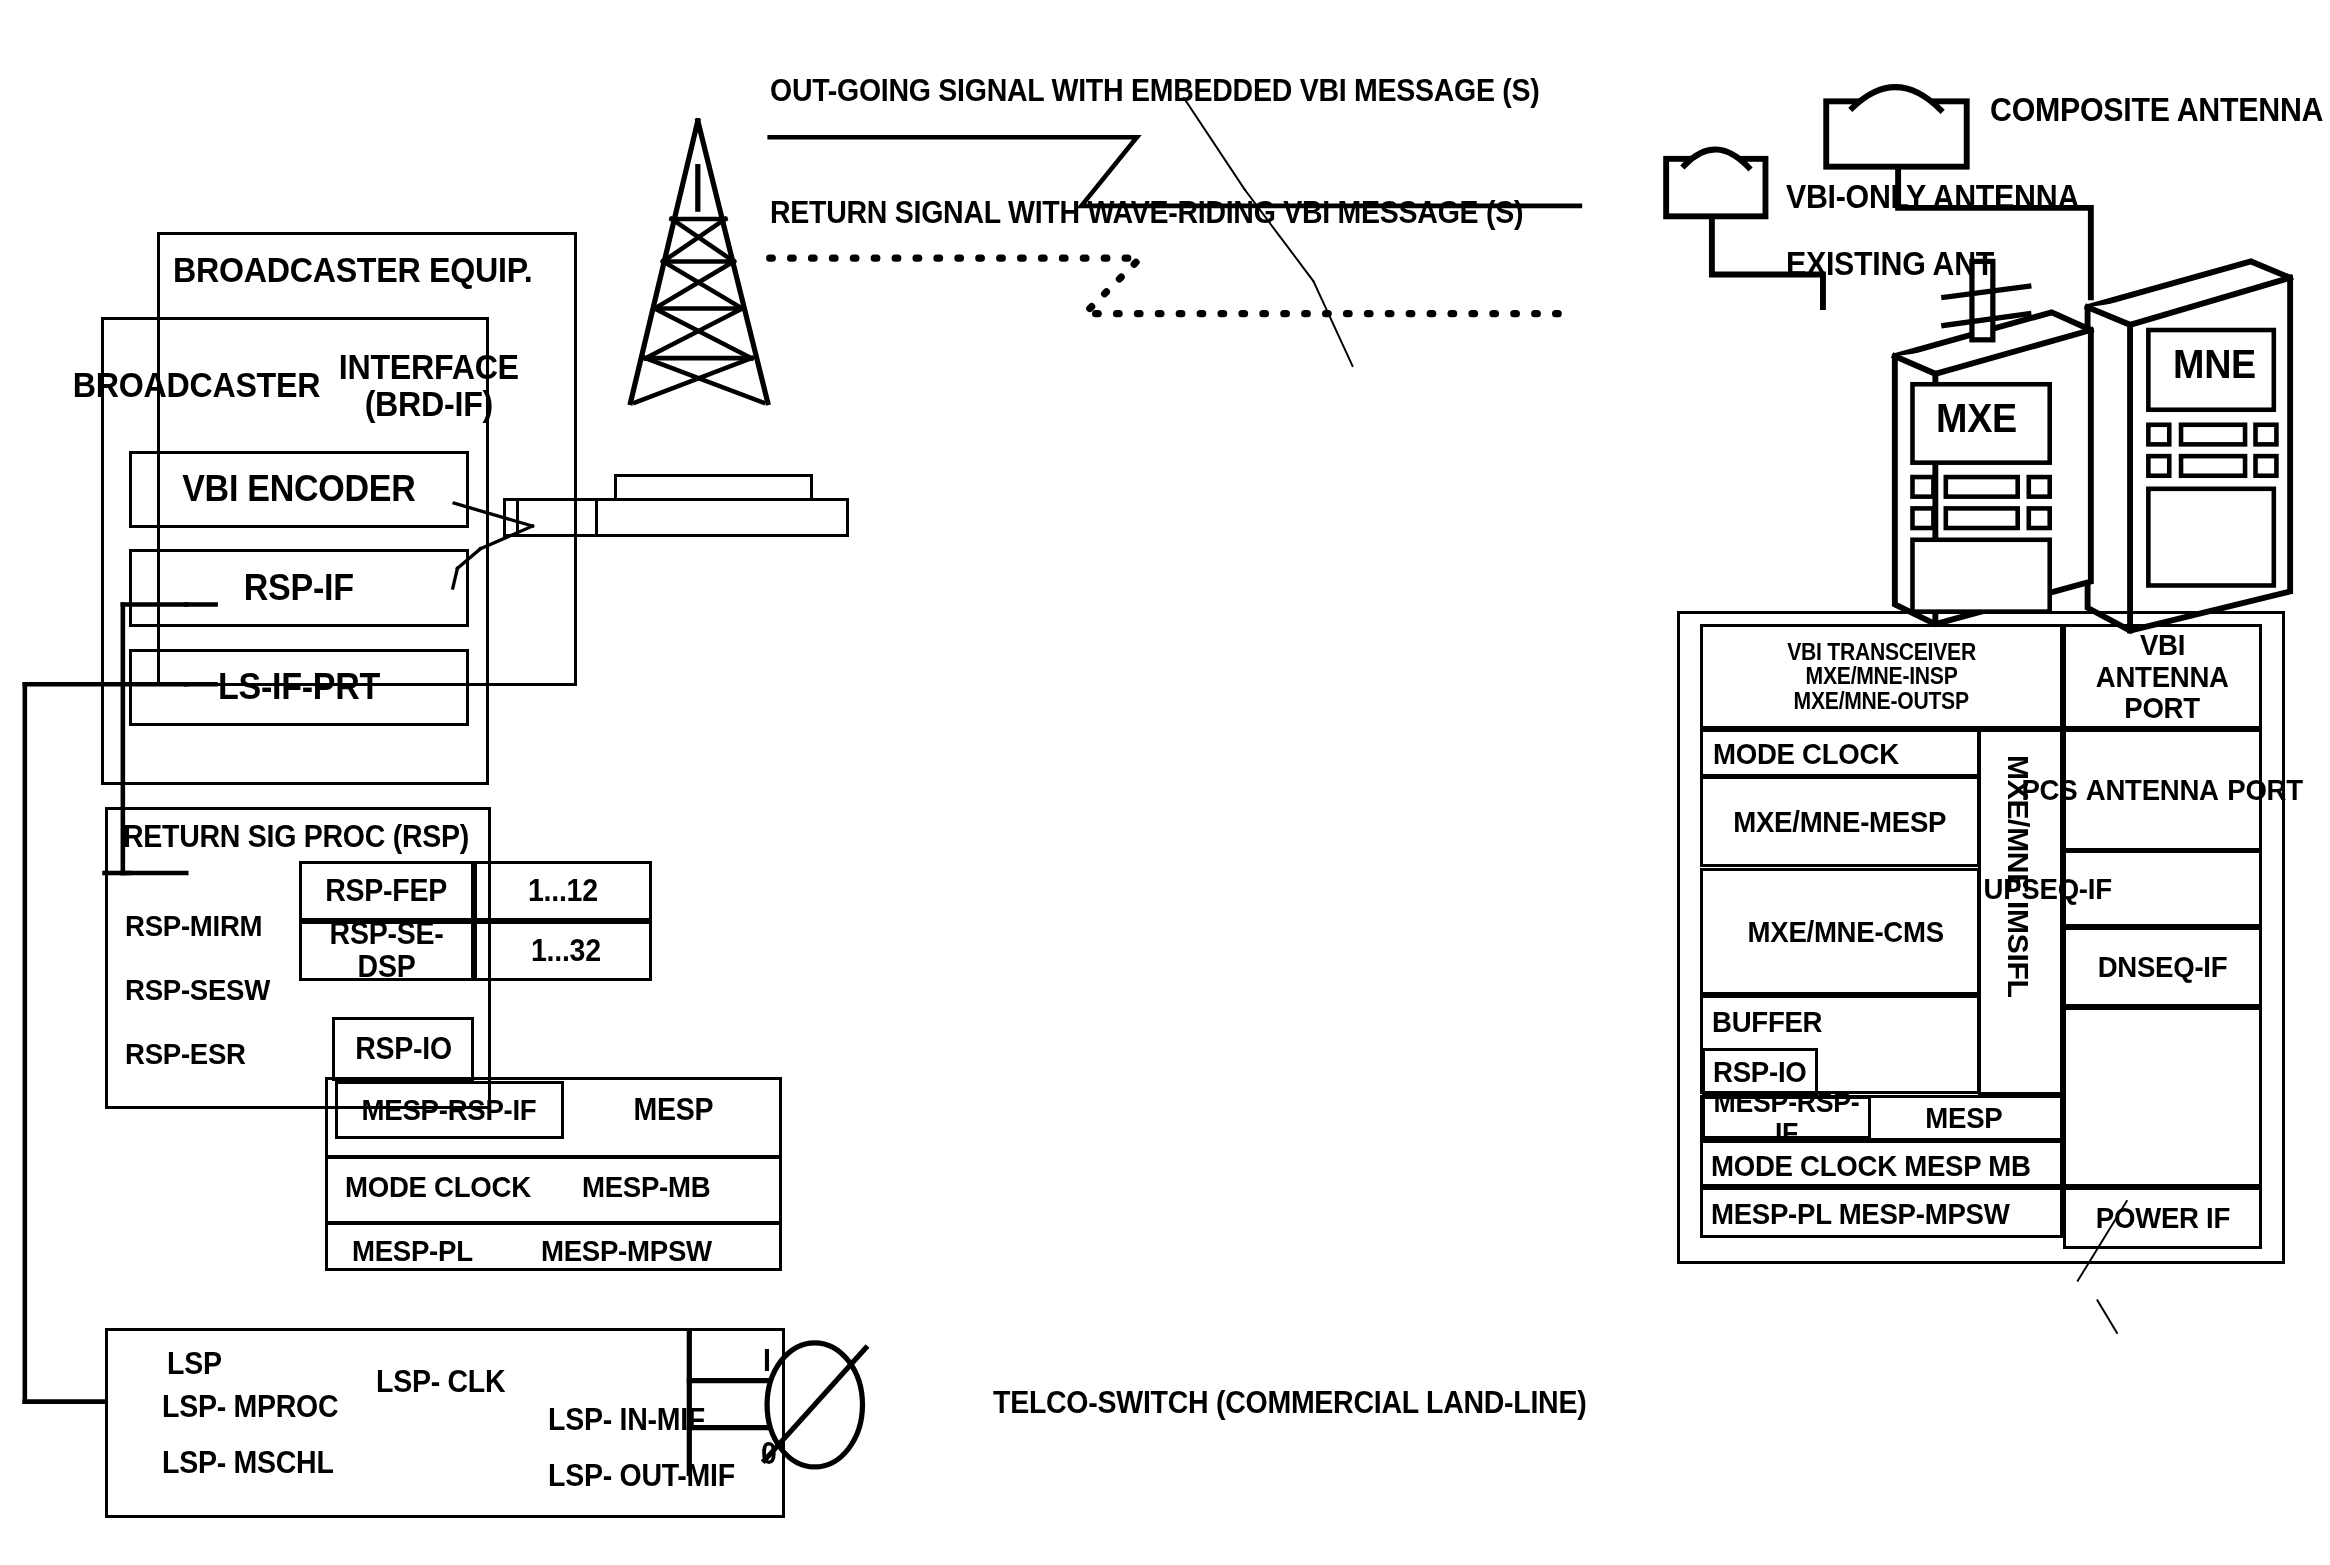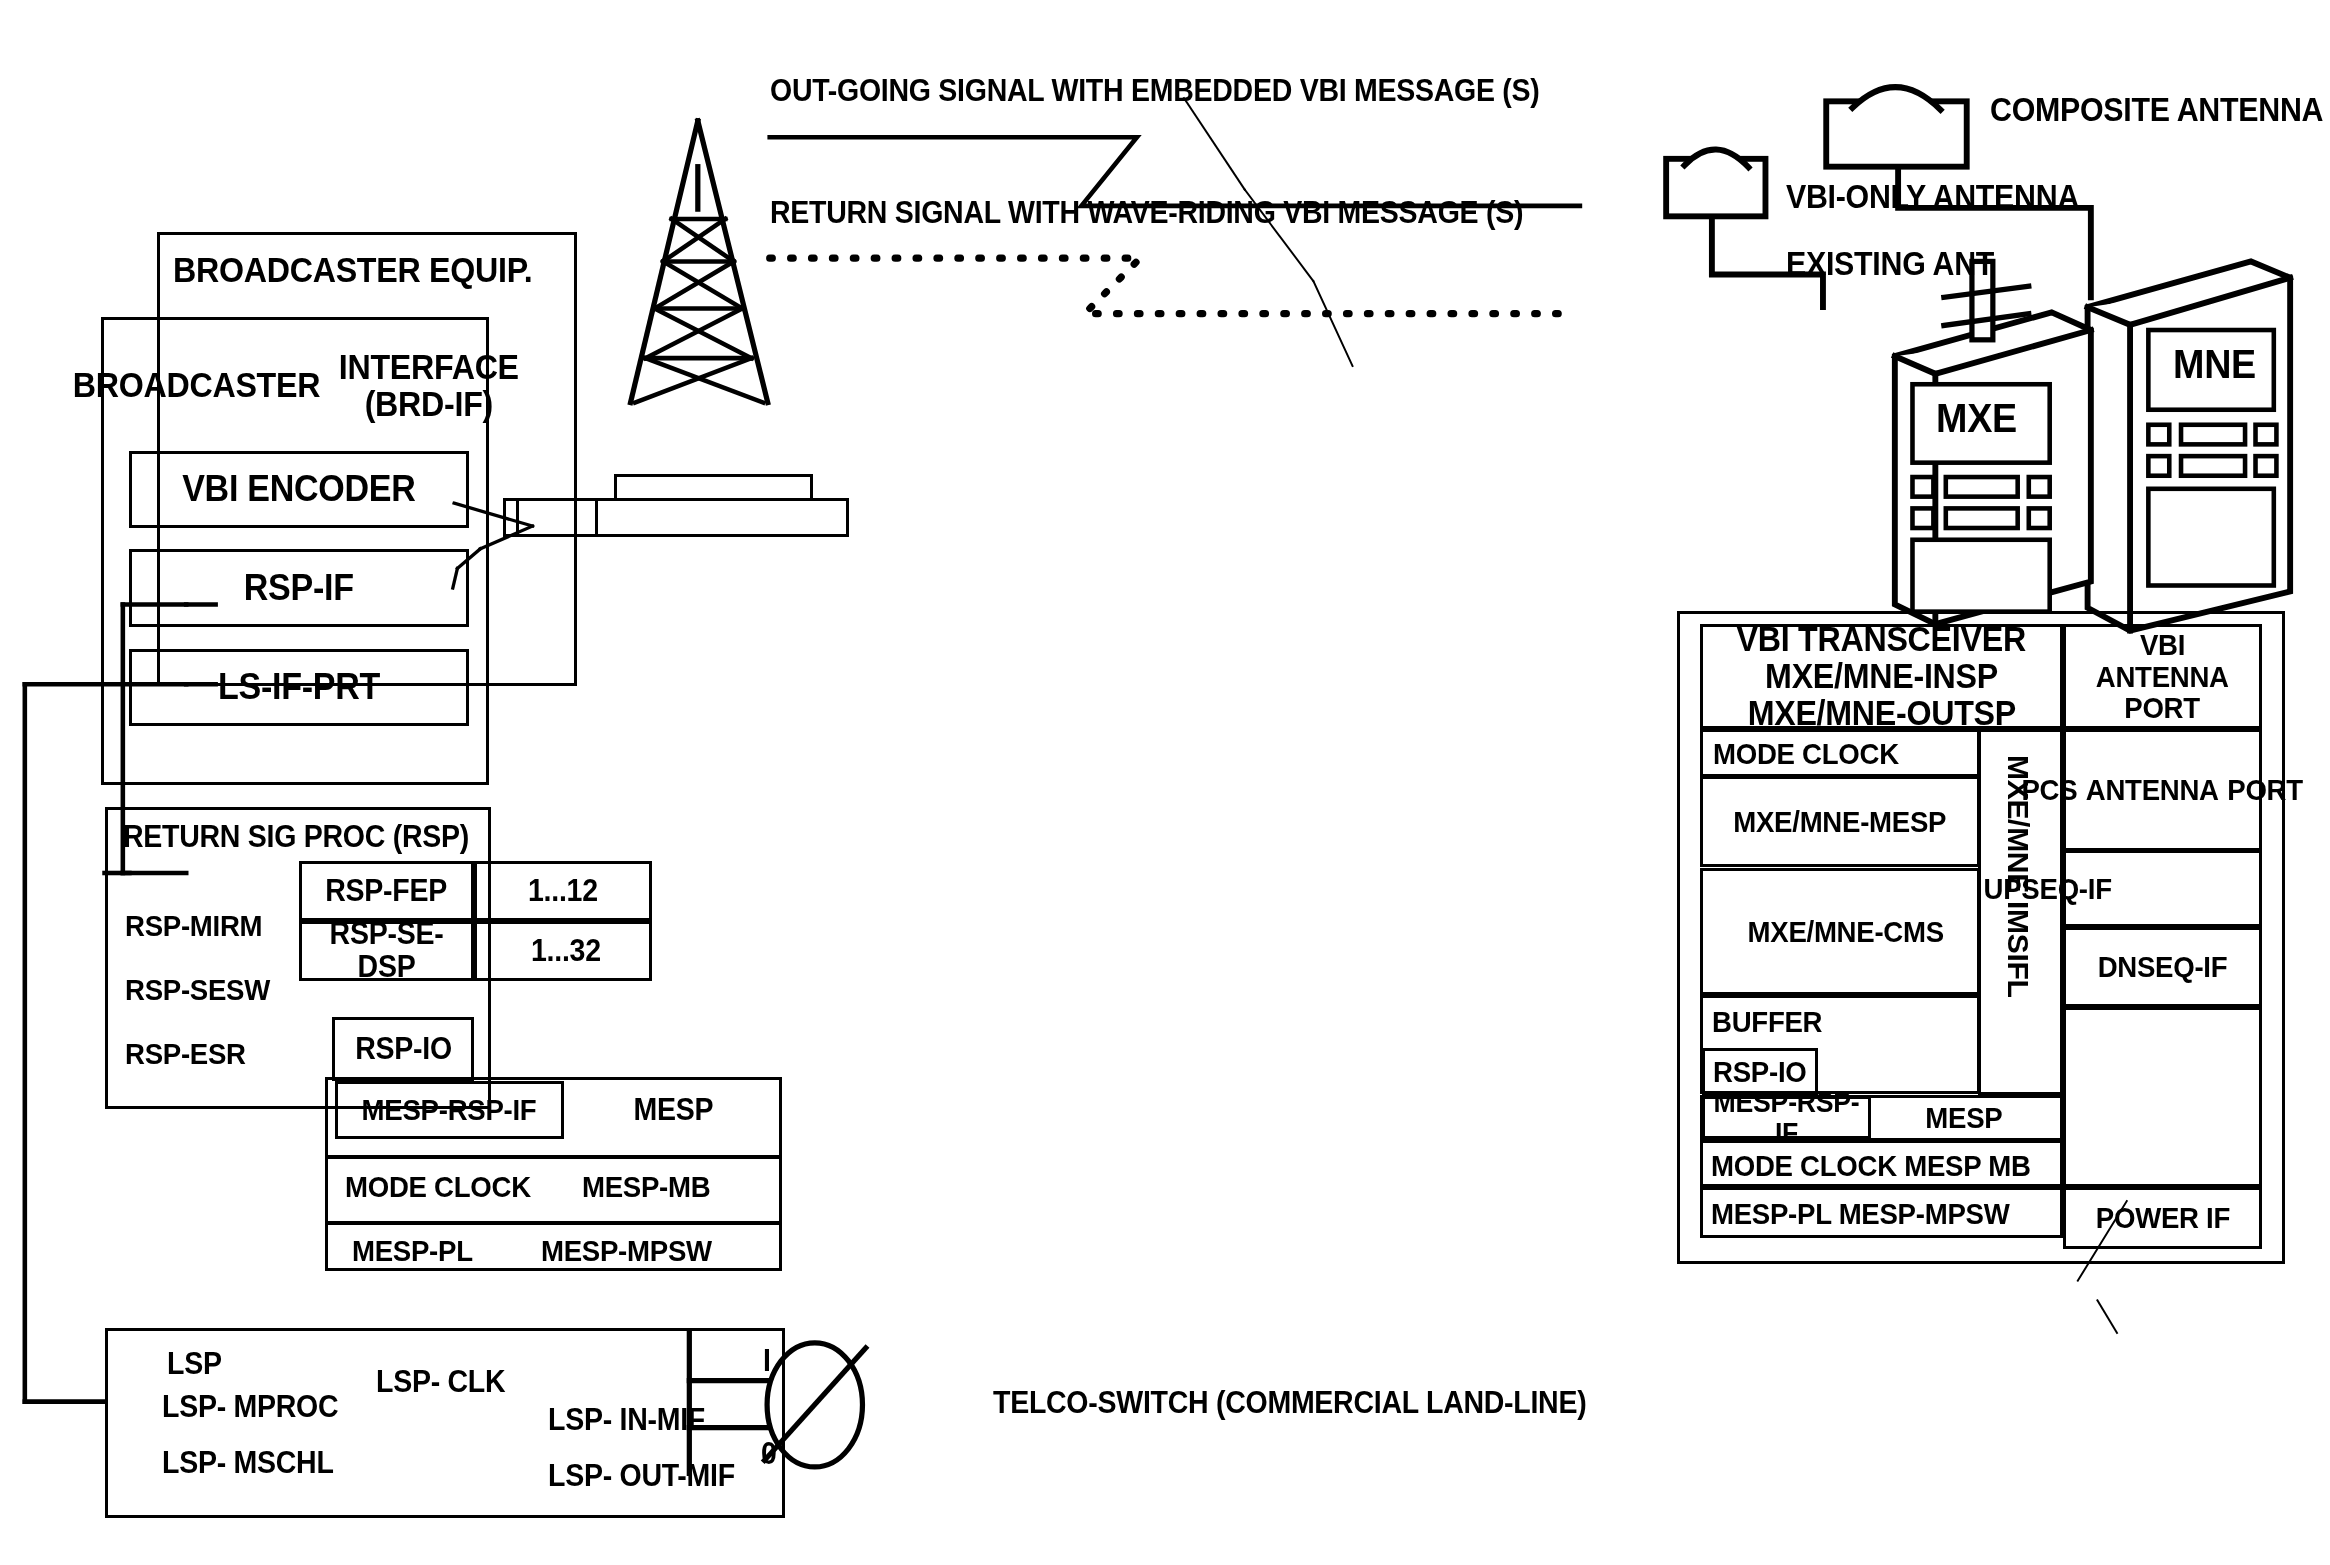--- a/index.html
+++ b/index.html
@@ -282,21 +282,21 @@
   <div class="lbl" style="left:1990px;top:91px;font-size:33px;">COMPOSITE ANTENNA</div>
   <div class="lbl" style="left:1786px;top:178px;font-size:33px;">VBI-ONLY ANTENNA</div>
   <div class="lbl" style="left:1786px;top:245px;font-size:33px;">EXISTING ANT</div>
 
   <div class="lbl" style="left:1936px;top:395px;font-size:41px;">MXE</div>
   <div class="lbl" style="left:2173px;top:341px;font-size:41px;">MNE</div>
 
   <div class="bx" style="left:1677px;top:611px;width:608px;height:653px;"></div>
 
   <div class="bx" style="left:1700px;top:624px;width:363px;height:105px;"></div>
-  <div class="ctr" style="left:1700px;top:624px;width:363px;height:105px;font-size:35px;flex-direction:column;">
+  <div class="ctr" style="left:1700px;top:624px;width:363px;height:105px;font-size:23px;flex-direction:column;">
     <span>VBI TRANSCEIVER</span>
     <span>MXE/MNE-INSP</span>
     <span>MXE/MNE-OUTSP</span>
   </div>
 
   <div class="bx" style="left:1978px;top:729px;width:85px;height:366px;"></div>
   <div class="vert" style="left:2001px;top:755px;font-size:30px;">MXE/MNE IMSIFL</div>
 
   <div class="bx" style="left:1700px;top:729px;width:280px;height:48px;"></div>
   <div class="lbl" style="left:1713px;top:737px;font-size:30px;">MODE CLOCK</div>

